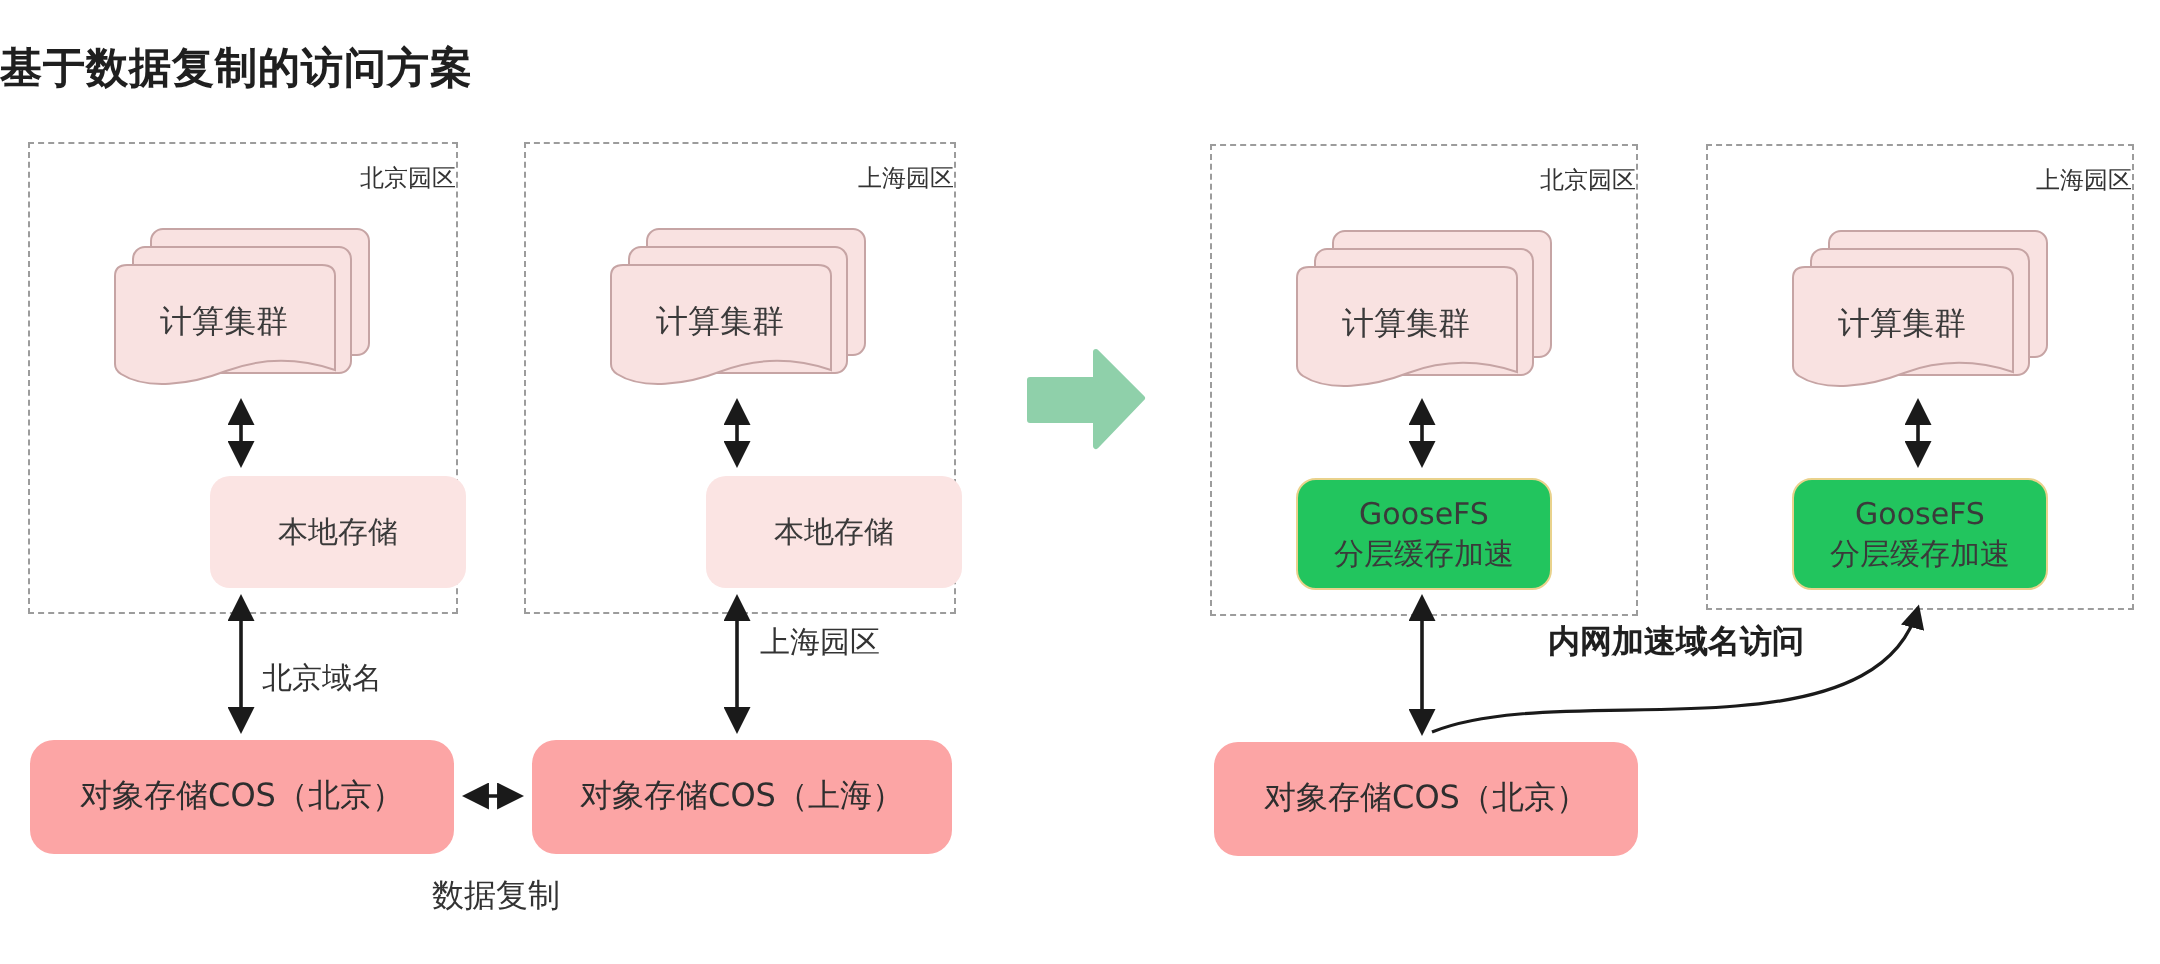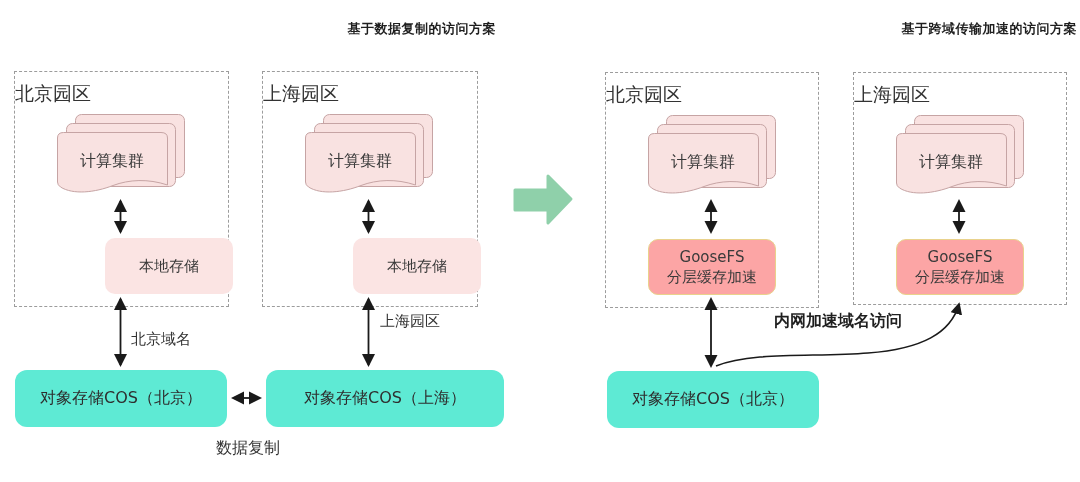--- a/index.html
+++ b/index.html
@@ -1,51 +1,50 @@
 <!DOCTYPE html>
 <html><head>
 <meta charset="utf-8">
 <style>
   html,body{margin:0;padding:0;background:#ffffff;}
   body{font-family:"DejaVu Sans","Liberation Sans",sans-serif;color:#333;}
   .canvas{position:relative;width:1080px;height:482px;background:#fff;overflow:hidden;}
 
-  .panel-title{position:absolute;top:20px;font-size:13px;font-weight:bold;color:#1f1f1f;text-align:right;letter-spacing:.5px;}
+  .panel-title{position:absolute;top:20px;font-size:21px;font-weight:bold;color:#1f1f1f;text-align:left;letter-spacing:.5px;}
   .panel-title.left{left:0;width:496px;}
   .panel-title.right{left:593px;width:484px;}
 
   .campus{position:absolute;border:1.5px dashed #9c9c9c;background:#fff;}
-  .campus-name{position:absolute;top:9px;left:0;right:0;text-align:left;font-size:19px;color:#333;}
+  .campus-name{position:absolute;top:9px;left:0;right:0;text-align:right;font-size:12px;color:#333;}
 
   .doc-stack{position:absolute;left:42px;top:42px;width:144px;height:84px;}
   .doc-stack svg{display:block;}
   .doc-label{font-size:16px;fill:#3a3a3a;}
 
   .node-box{position:absolute;left:42px;top:166px;width:128px;height:56px;border-radius:10px;
             display:flex;flex-direction:column;align-items:center;justify-content:center;
             font-size:15px;color:#3a3a3a;text-align:center;line-height:1.35;}
   .storage{background:#fbe4e3;margin-left:48px;}
-  .cache{background:#fca5a5;border:1px solid #e9d28c;box-sizing:border-box;}
+  .cache{background:#22c55e;border:1px solid #e9d28c;box-sizing:border-box;}
 
-  .cos-box{position:absolute;height:57px;border-radius:12px;background:#5eead4;
+  .cos-box{position:absolute;height:57px;border-radius:12px;background:#fca5a5;
            display:flex;align-items:center;justify-content:center;font-size:16px;color:#2e2e2e;}
 
   .float-label{position:absolute;font-size:15px;color:#333;white-space:nowrap;}
   .float-label.bold{font-weight:bold;font-size:16px;color:#1f1f1f;}
   .center-text{text-align:center;}
 
   .wires{position:absolute;left:0;top:0;pointer-events:none;}
 </style>
 </head>
 <body>
 
 <div class="canvas">
 
   <div class="panel-title left">基于数据复制的访问方案</div>
-  <div class="panel-title right">基于跨域传输加速的访问方案</div>
 
   <div class="campus" style="left:14px;top:71px;width:213px;height:234px;">
     <div class="campus-name">北京园区</div>
     <div class="doc-stack">
       <svg width="128" height="84" viewBox="0 0 128 84">
         <rect x="18.5" y="0.5" width="109" height="63" rx="6" fill="#f9e2e1" stroke="#c6a4a4"></rect>
         <rect x="9.5" y="9.5" width="109" height="63" rx="6" fill="#f9e2e1" stroke="#c6a4a4"></rect>
         <path d="M 0.5 24 Q 0.5 18.5 6.5 18.5 L 104 18.5 Q 110.5 18.5 110.5 24 L 110.5 71 C 91 64.5 72 65.5 56 71.5 C 38 78.5 16 81 3.5 73 Q 0.5 71 0.5 68 Z" fill="#f9e2e1" stroke="#c6a4a4"></path>
         <text x="55" y="52" text-anchor="middle" class="doc-label">计算集群</text>
       </svg>
@@ -92,21 +91,21 @@
         <text x="55" y="52" text-anchor="middle" class="doc-label">计算集群</text>
       </svg>
     </div>
     <div class="node-box cache">
       <span>GooseFS</span>
       <span>分层缓存加速</span>
     </div>
   </div>
 
   <div class="cos-box" style="left:15px;top:370px;width:212px;">对象存储COS（北京）</div>
-  <div class="cos-box" style="left:266px;top:370px;width:238px;">对象存储COS（上海）</div>
+  <div class="cos-box" style="left:266px;top:370px;width:210px;">对象存储COS（上海）</div>
   <div class="cos-box" style="left:607px;top:371px;width:212px;">对象存储COS（北京）</div>
 
   <div class="float-label" style="left:131px;top:312px;margin-top:18px;">北京域名</div>
   <div class="float-label" style="left:380px;top:312px;">上海园区</div>
   <div class="float-label bold center-text" style="left:756px;top:311px;width:164px;">内网加速域名访问</div>
   <div class="float-label center-text" style="left:198px;top:438px;width:100px;font-size:16px;">数据复制</div>
 
   <svg class="wires" width="1080" height="482" viewBox="0 0 1080 482">
     <defs>
       <marker id="ah" viewBox="0 0 10 10" refX="8.5" refY="5" markerWidth="7.5" markerHeight="7.5" orient="auto-start-reverse">

